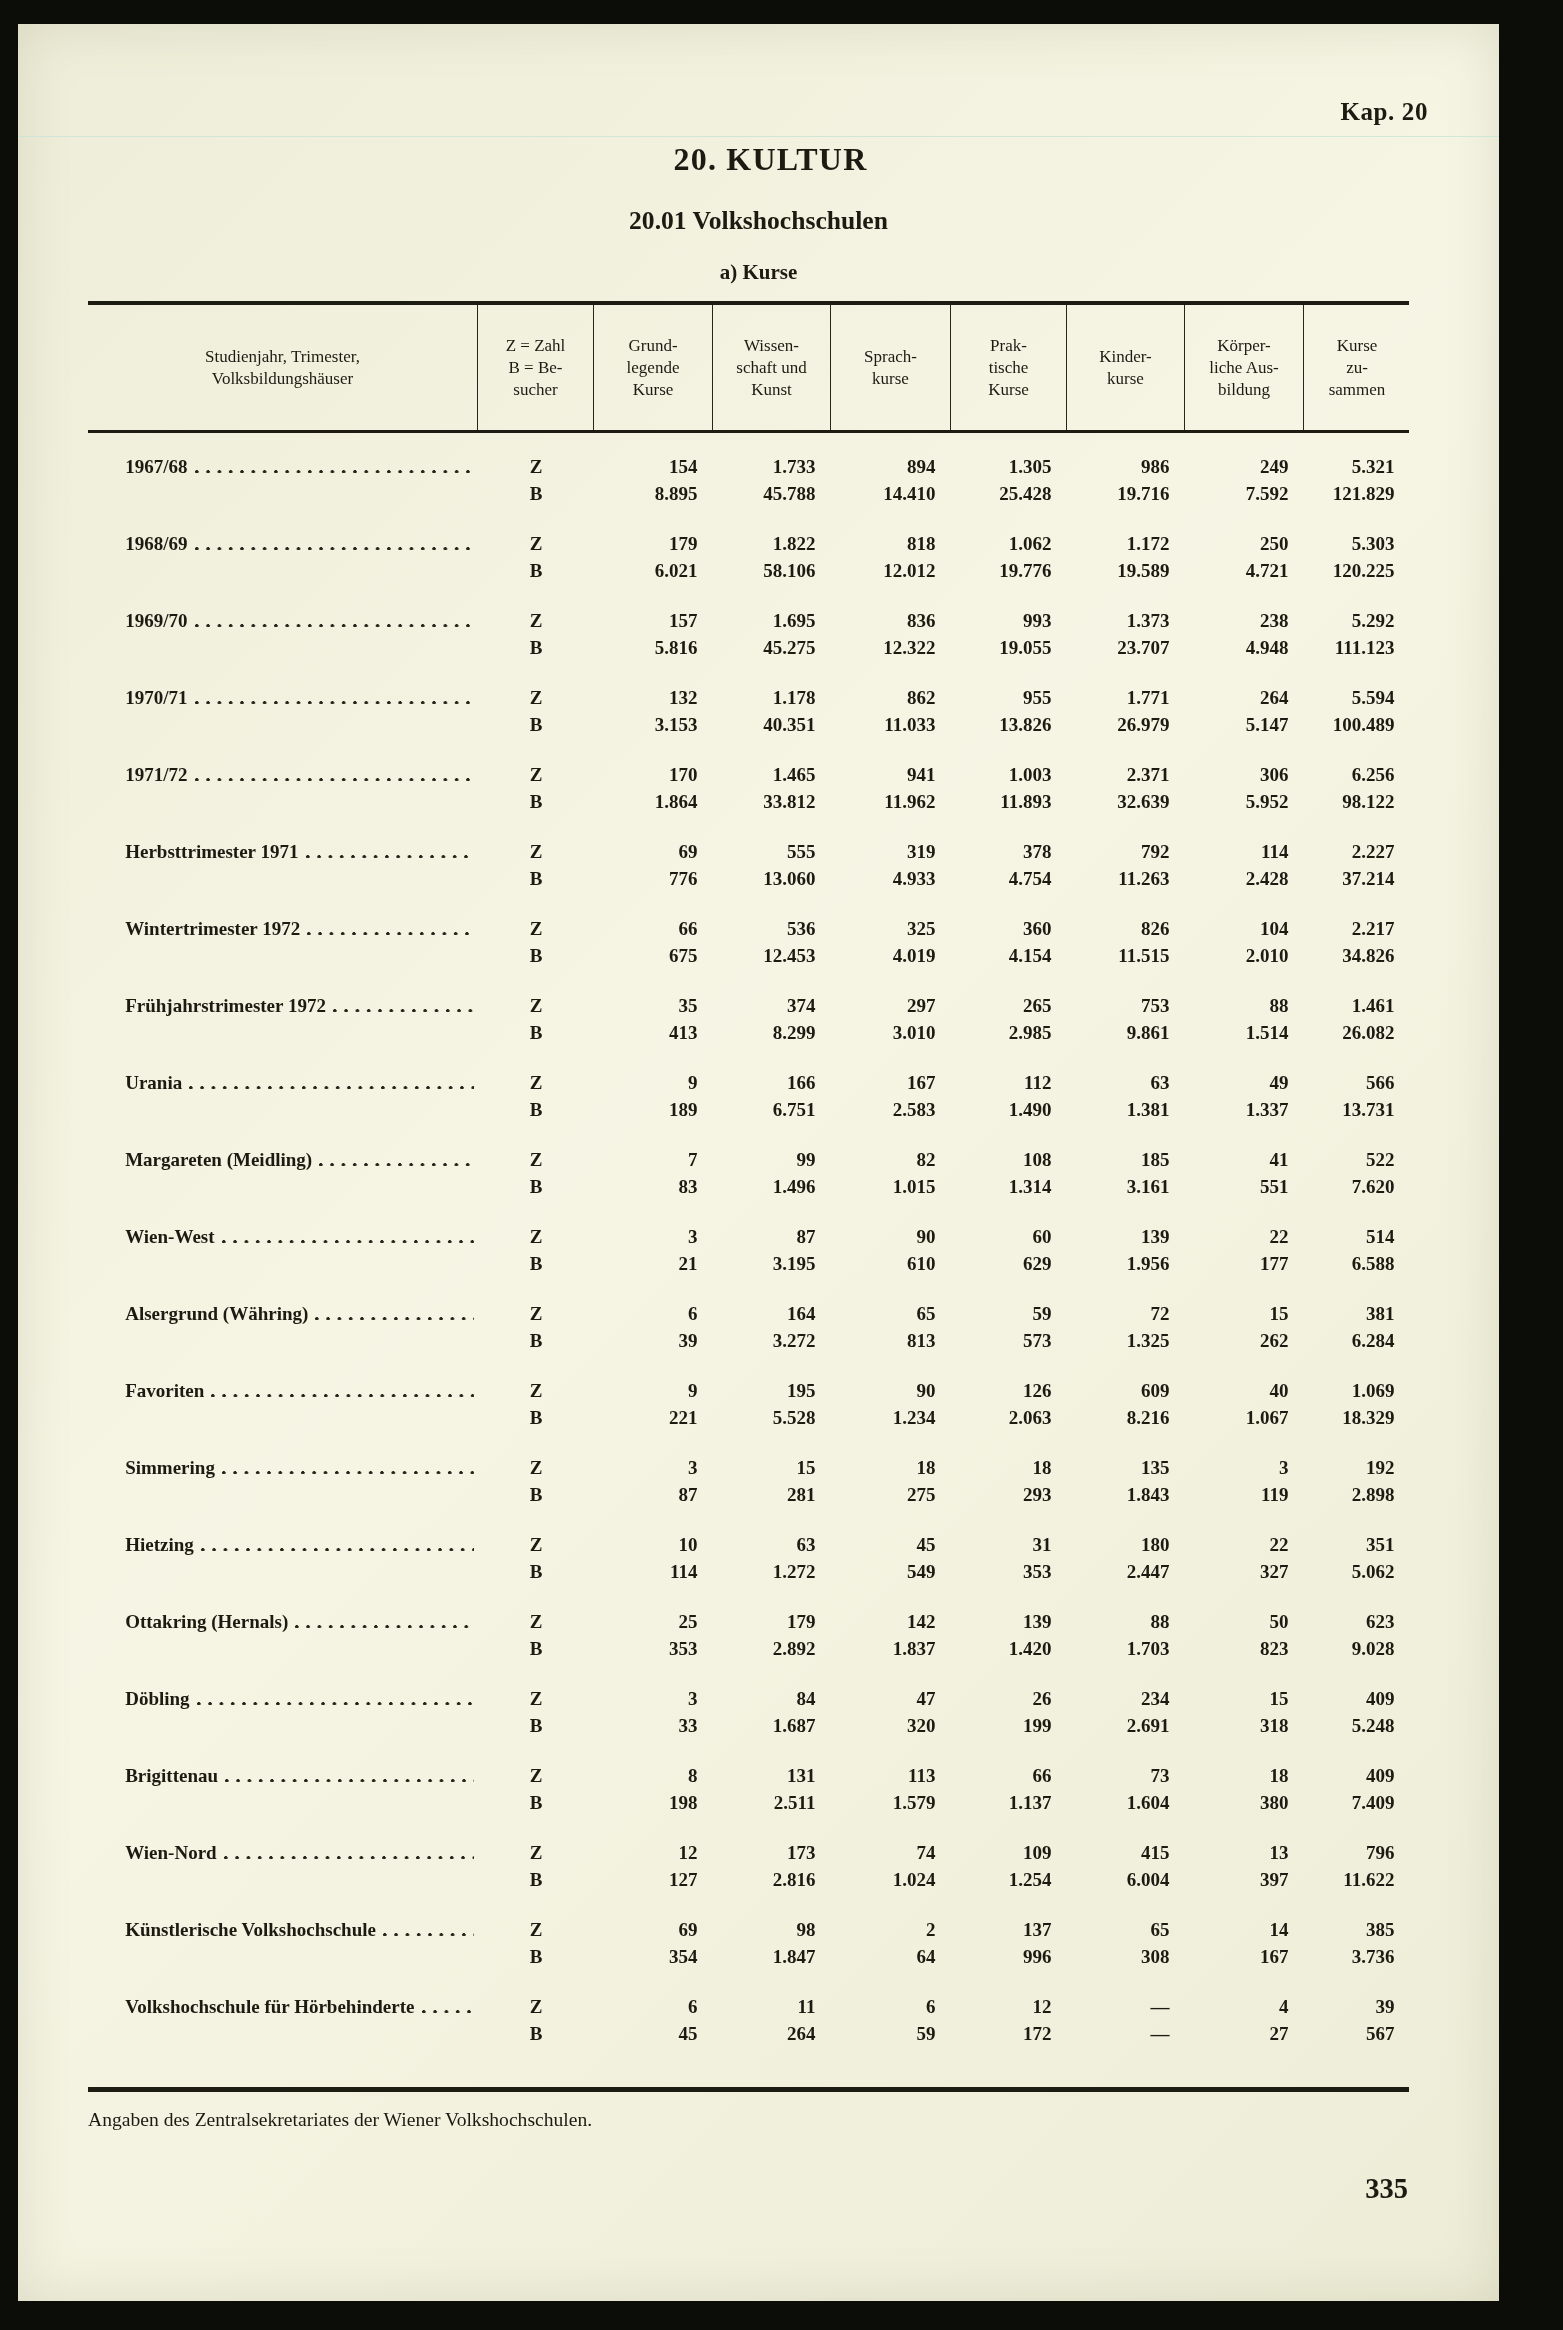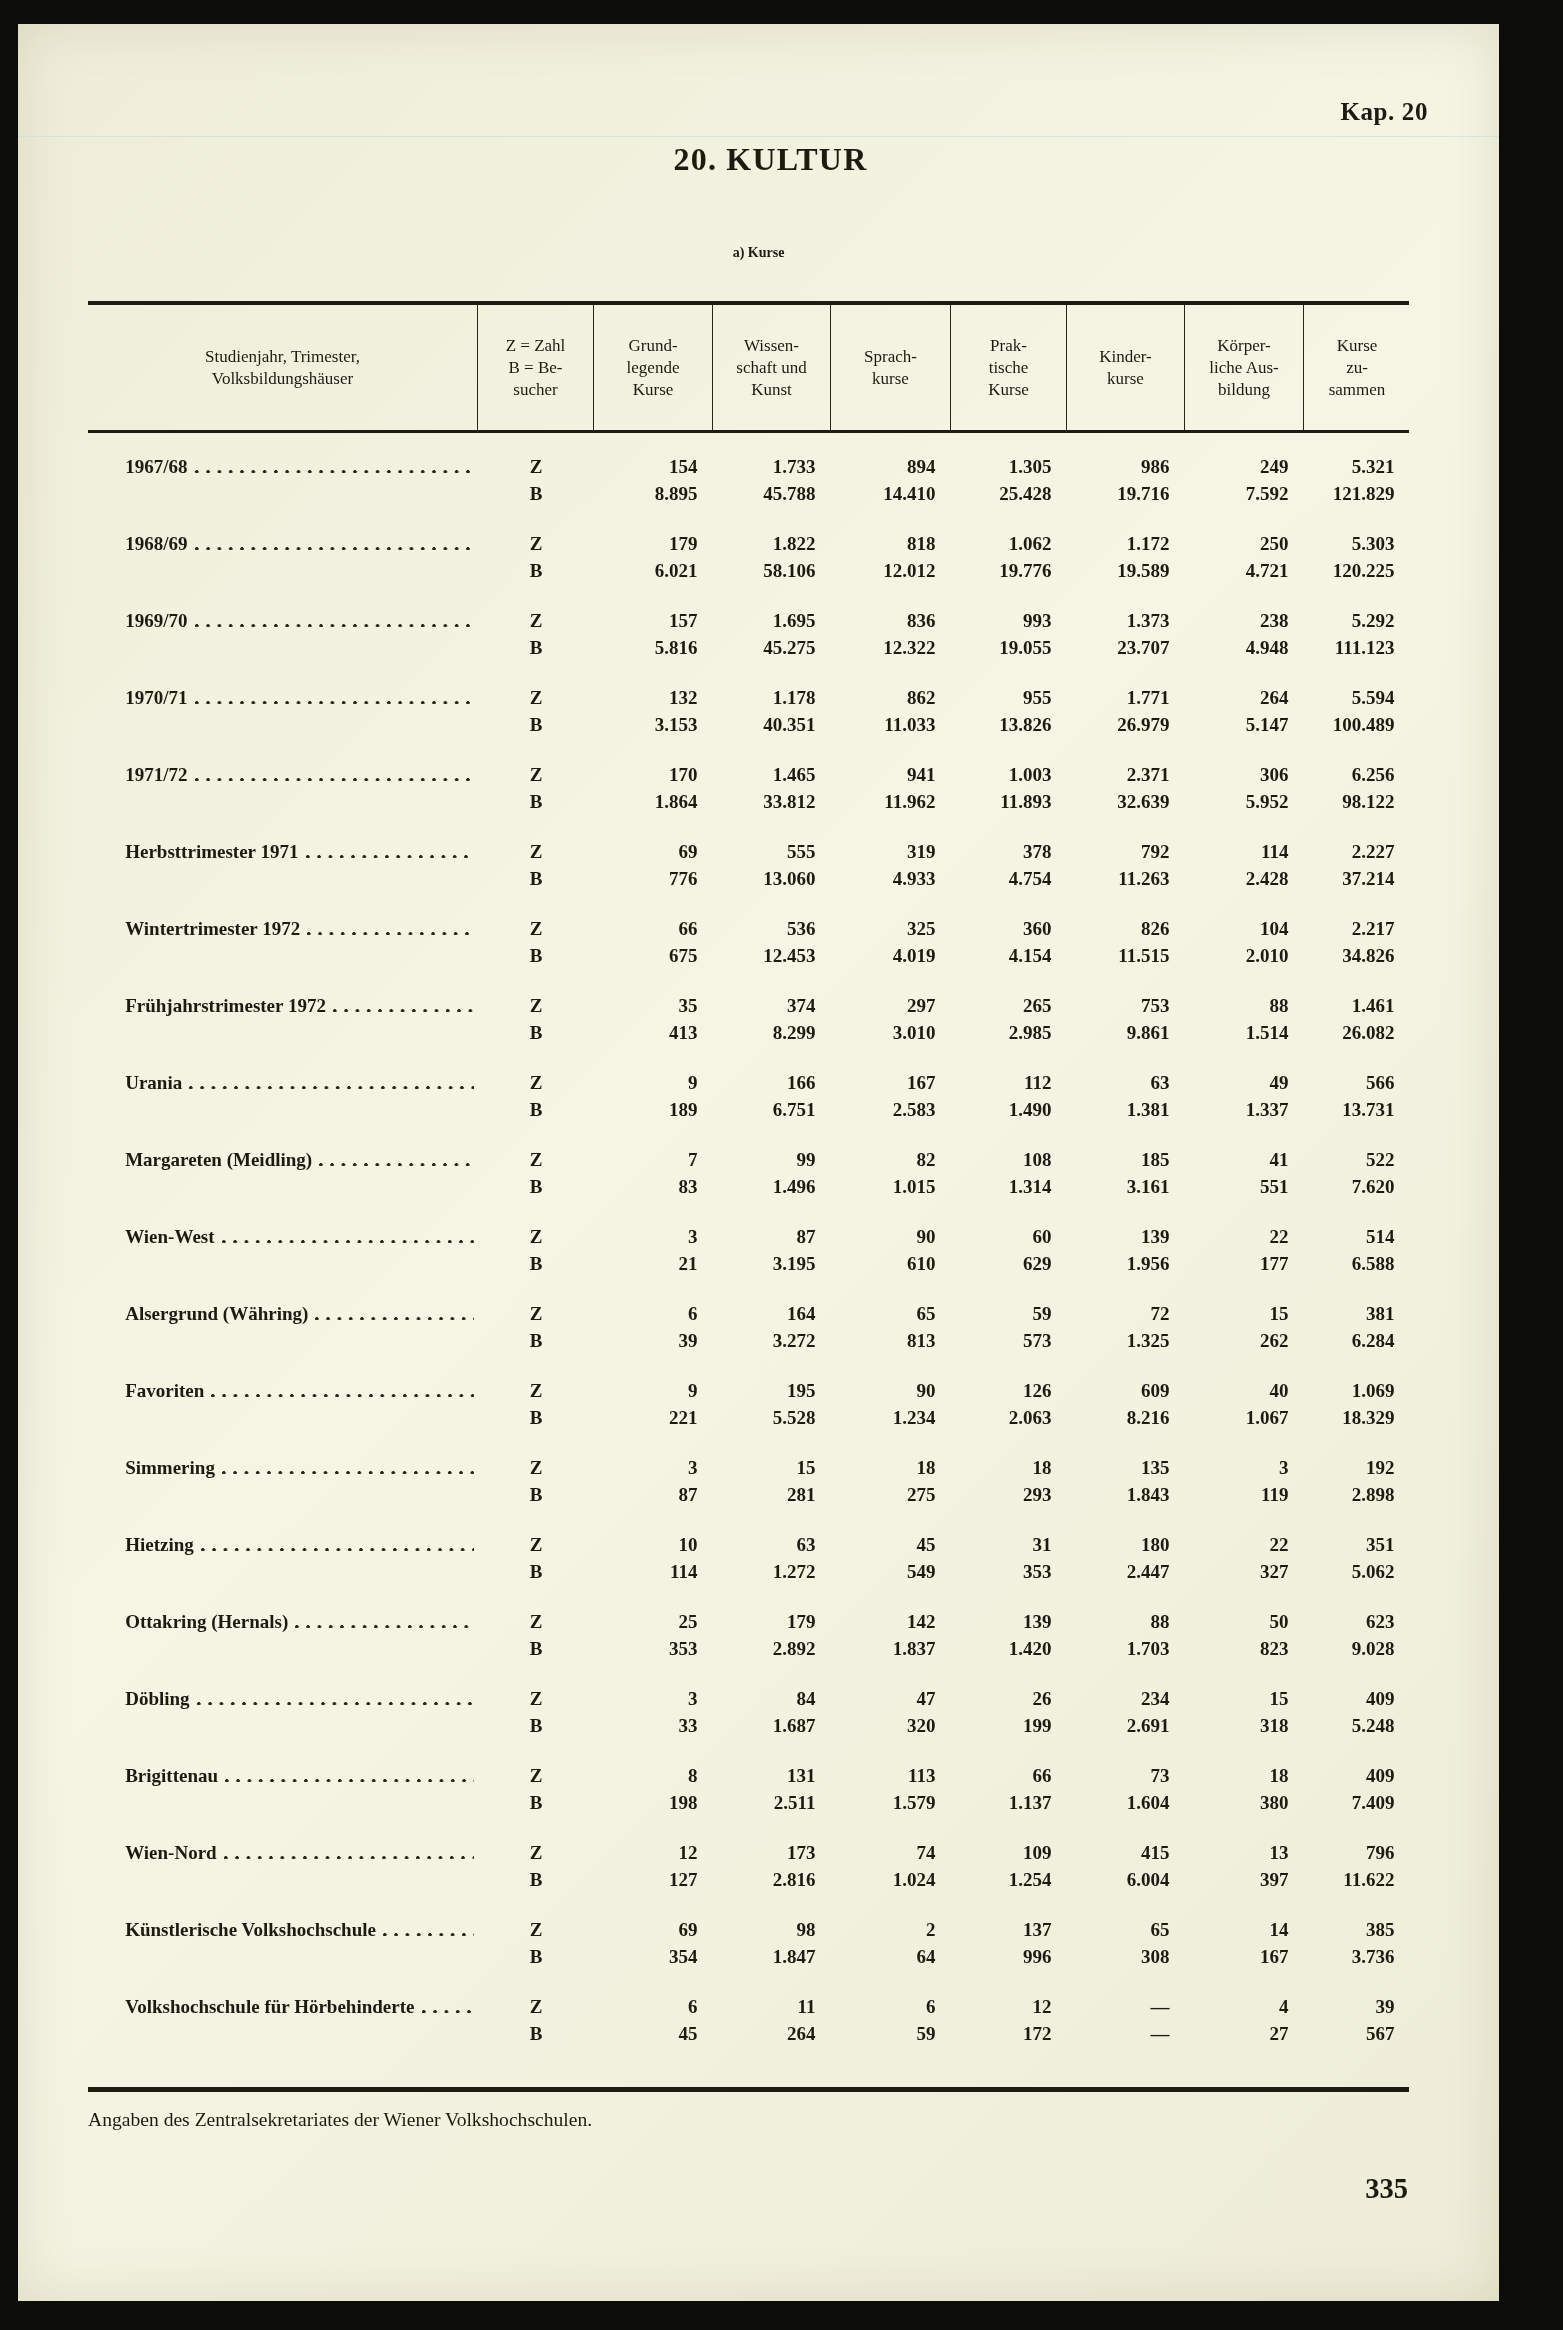--- a/index.html
+++ b/index.html
@@ -28,22 +28,22 @@
   }
   .title {
     position:absolute; left:12px; top:117px; width:100%;
     text-align:center; font-size:32px; font-weight:700; letter-spacing:1.2px;
   }
   .section {
     position:absolute; left:0; top:182px; width:100%;
     text-align:center; font-size:25.6px; font-weight:700;
   }
   .subsection {
-    position:absolute; left:0; top:221px; width:100%;
-    text-align:center; font-size:14px; font-weight:700;
+    position:absolute; left:0; top:236px; width:100%;
+    text-align:center; font-size:21px; font-weight:700;
   }
   .table {
     position:absolute; left:70px; top:277px; width:1321px;
   }
   .cols {
     display:grid;
     grid-template-columns:390px 116px 119px 118px 120px 116px 118px 119px 106px;
   }
   .thead {
     border-top:4.8px solid #1c1c12;
@@ -89,20 +89,21 @@
     text-align:center; font-size:28.5px; font-weight:700;
   }
 </style>
 </head>
 <body>
 
 <div class="paper">
   <div class="scan-line"></div>
   <div class="kap">Kap. 20</div>
   <div class="title">20. KULTUR</div>
+  <div class="section">20.01 Volkshochschulen</div>
   <div class="subsection">a) Kurse</div>
 
   <div class="table">
     <div class="thead cols">
 
         <div class="hcell">Studienjahr, Trimester,
 Volksbildungshäuser</div>
 
         <div class="hcell">Z = Zahl
 B = Be-

